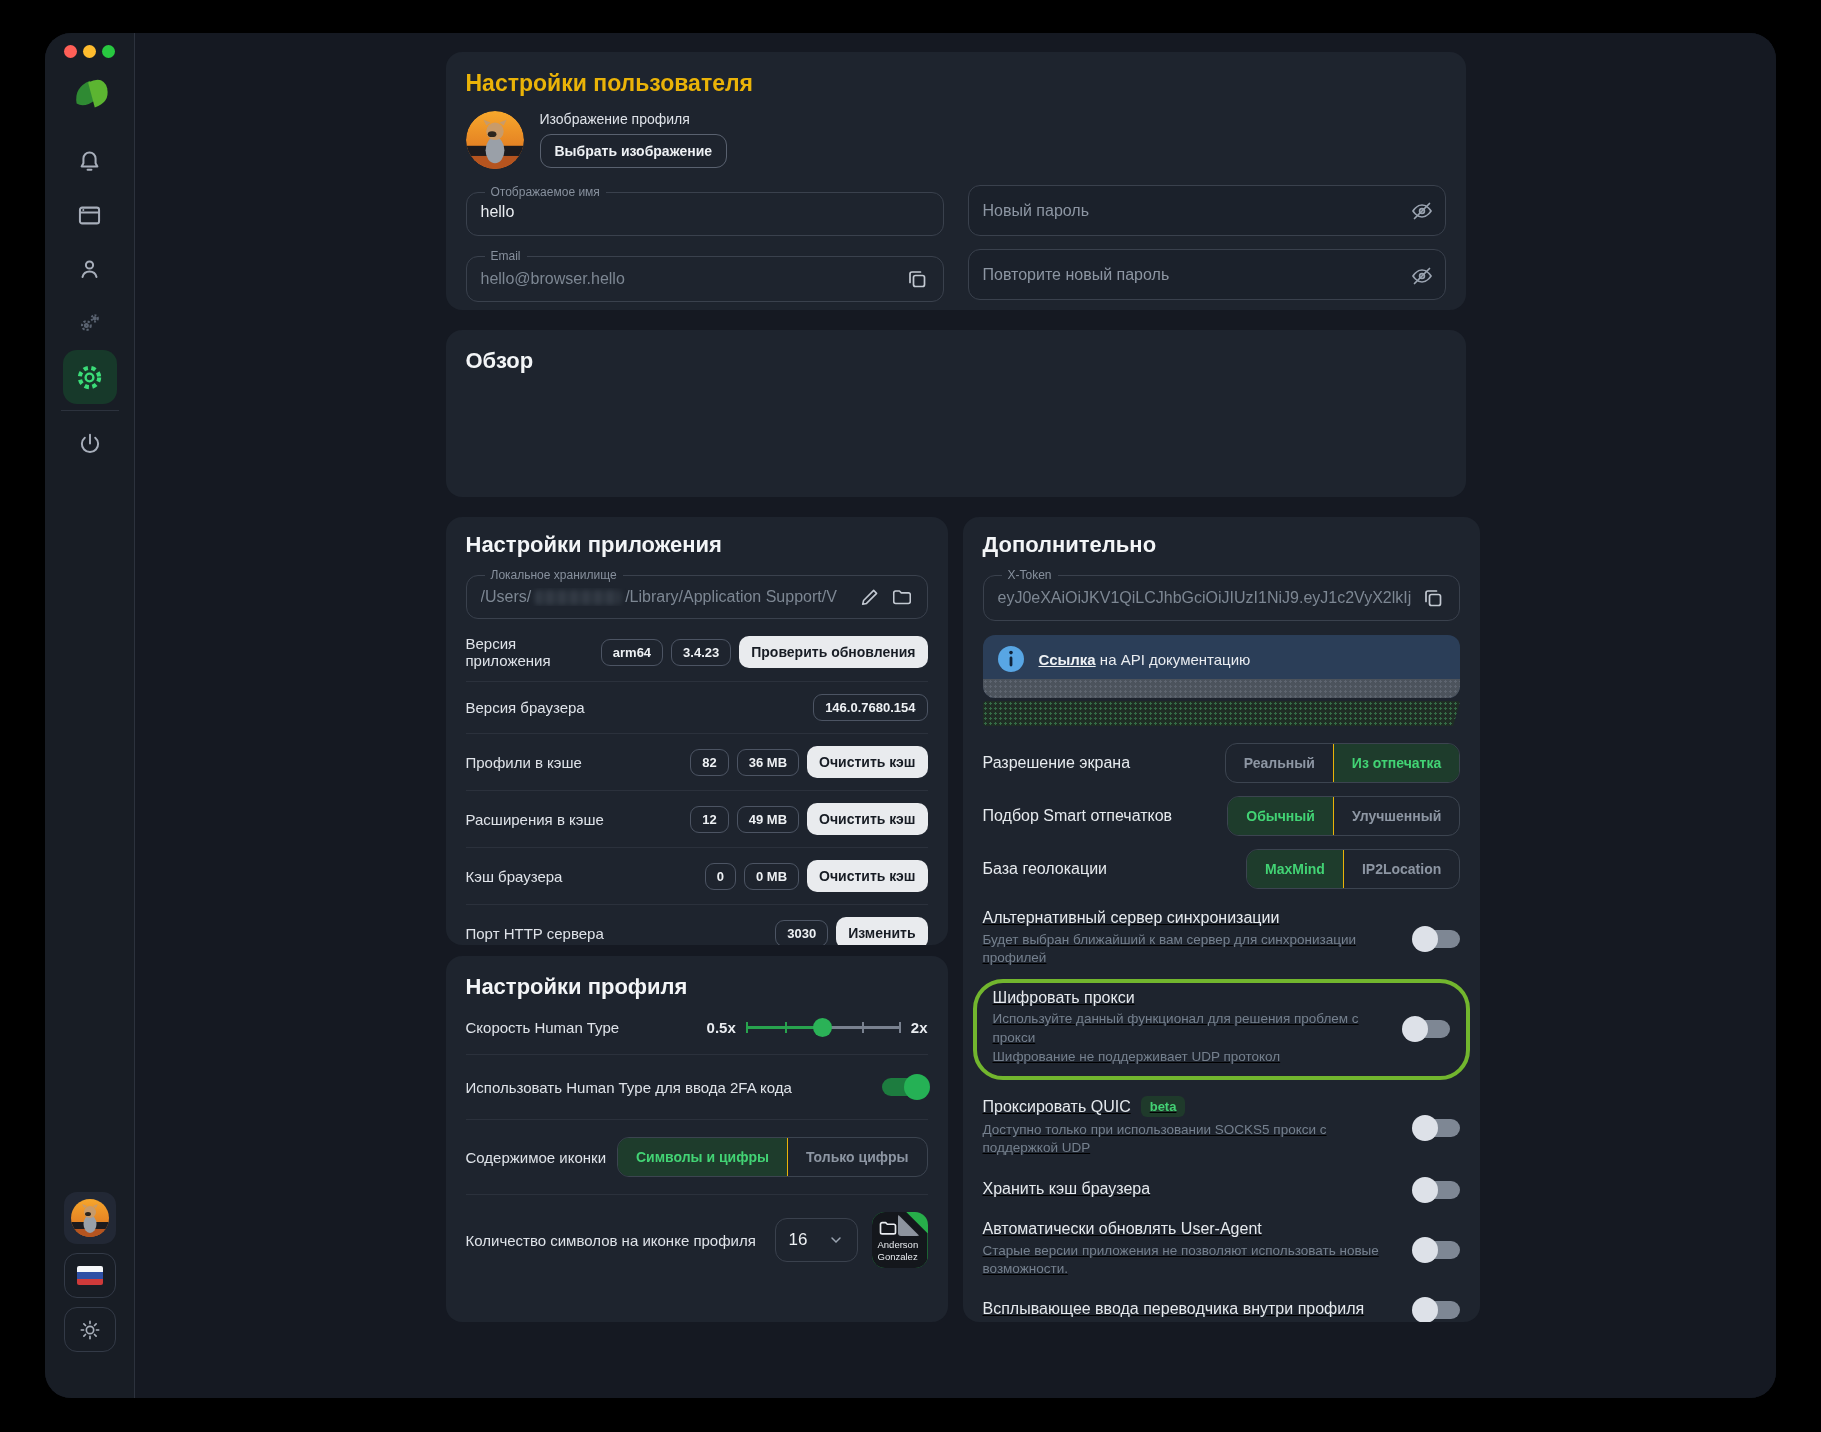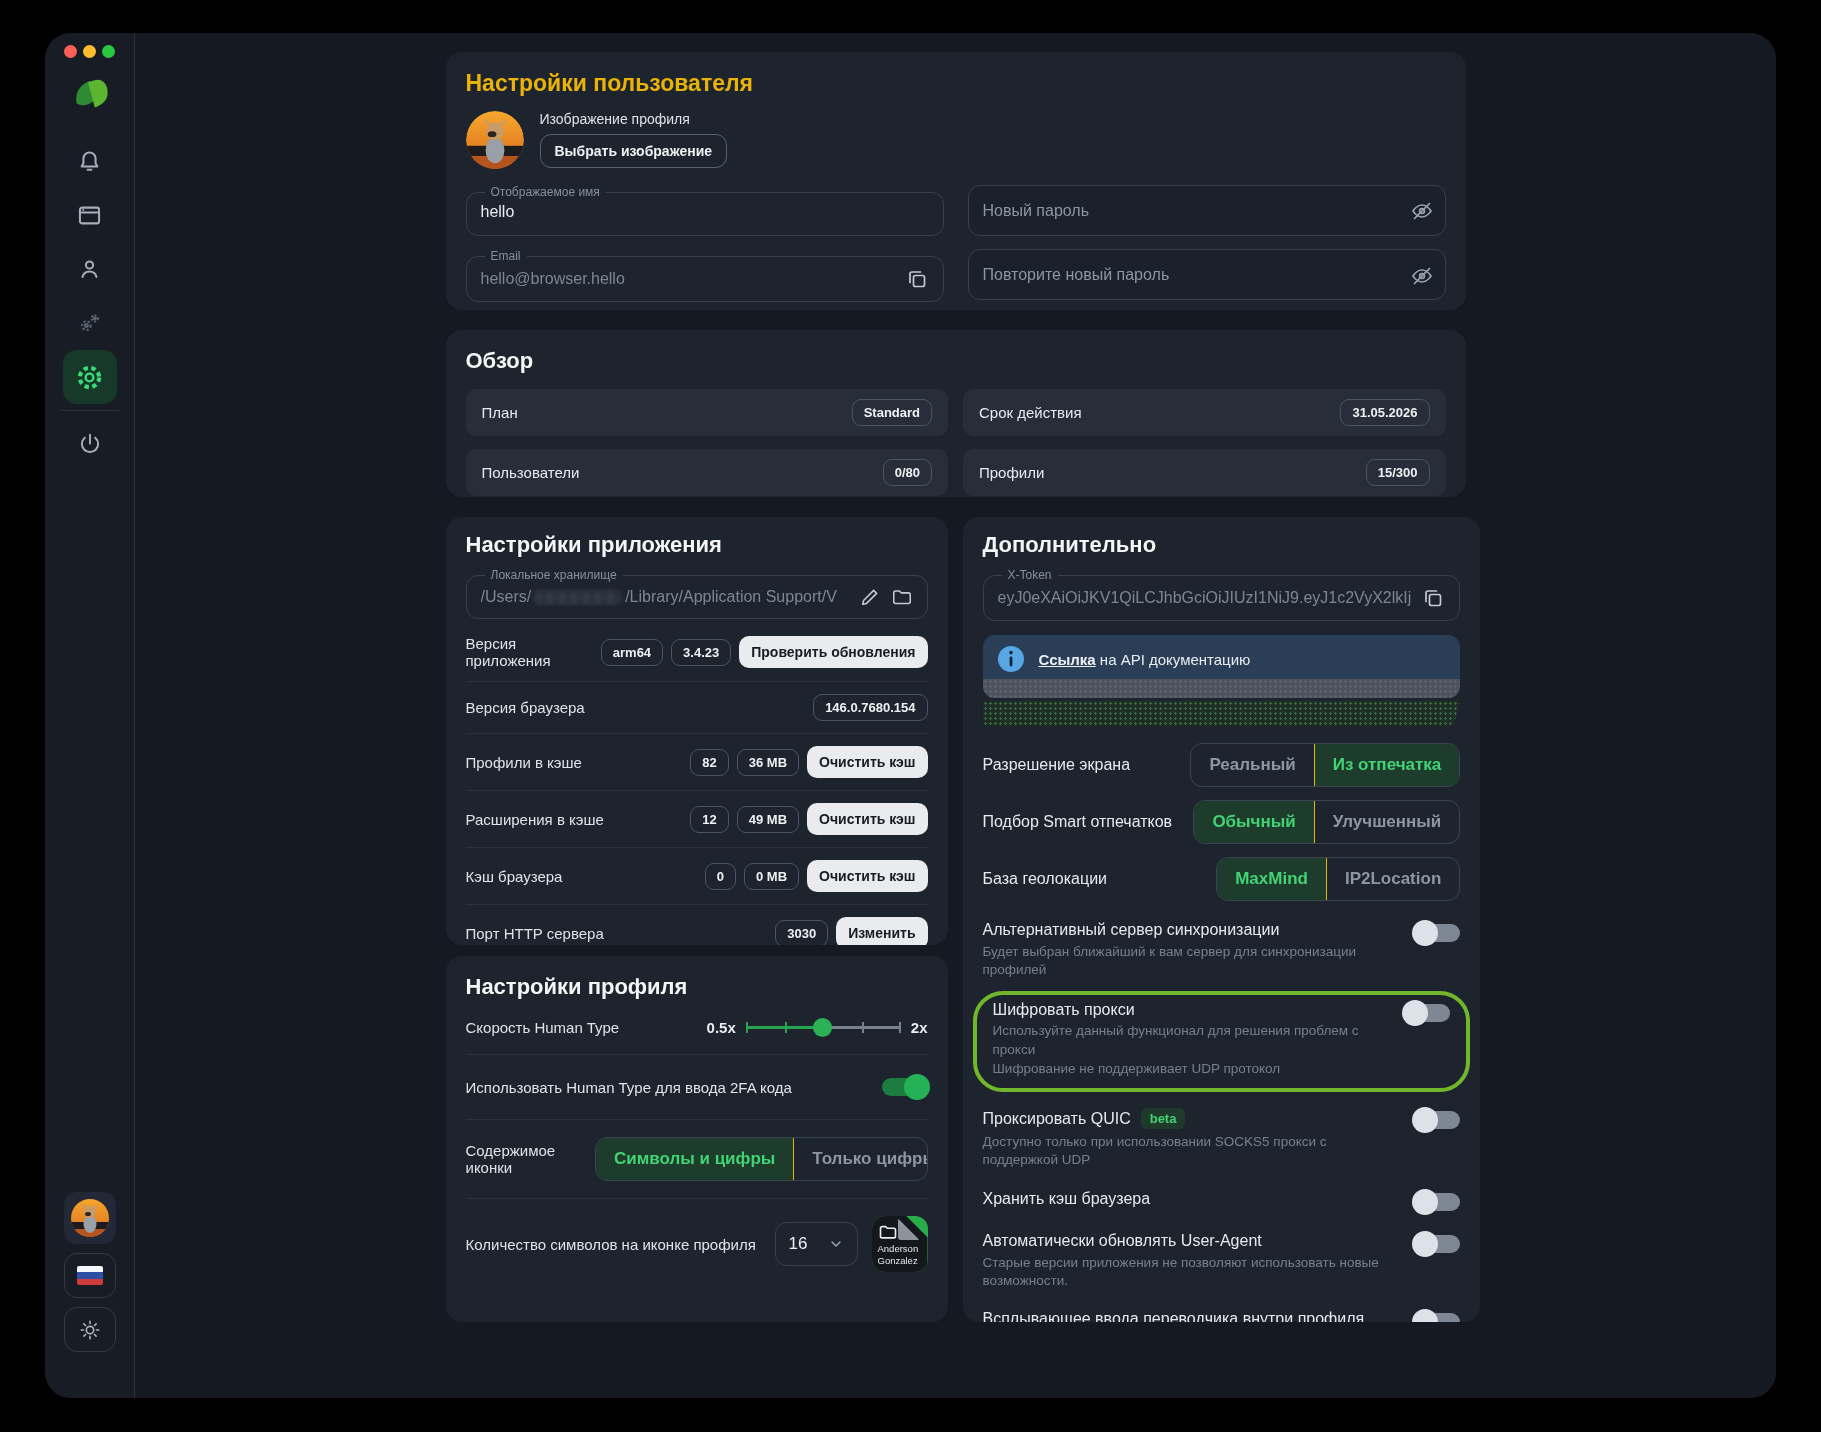--- a/index.html
+++ b/index.html
@@ -91,35 +91,35 @@
   .tick.g{background:#28a34e}.tick.x{background:#79818f}
   .thumb { position:absolute; left:50%; top:1px; width:19px; height:19px; margin-left:-10px; border-radius:50%; background:#2bb257; cursor:pointer; }
   
   .toggle { position:relative; width:46px; height:20px; flex:none; cursor:pointer; }
   .toggle .tr { position:absolute; left:0; top:1px; width:100%; height:18px; border-radius:9px; background:#7e8794; }
   .toggle .kn { position:absolute; top:-3px; left:-2px; width:26px; height:26px; border-radius:50%; background:#dde1e8; }
   .toggle.on .tr { background:#1d7c3f; }
   .toggle.on .kn { left:auto; right:-2px; background:#25b155; }
   
   .seg { display:flex; border:1px solid #3c4450; border-radius:12px; overflow:hidden; }
-  .seg .opt { padding:11px 18px; font-size:17px; font-weight:bold; color:#8d96a3; cursor:pointer; white-space:nowrap; }
+  .seg .opt { padding:11px 18px; font-size:14px; font-weight:bold; color:#8d96a3; cursor:pointer; white-space:nowrap; }
   .seg .opt.sel { background:#1e3c2c; color:#42d374; }
   .seg .opt + .opt { border-left:1px solid #eab308; }
   
   .banner { margin-top:14px; background:#2b3e58; border-radius:12px; overflow:hidden; }
   .banner-row { display:flex; align-items:center; gap:14px; padding:10px 14px 6px; }
   .banner-text { font-size:15px; color:#e9ecf0; }
   .banner-text .link { font-weight:bold; text-decoration:underline; color:#eef1f4; cursor:pointer; }
   .censor-gray { height:19px; background:#4c535c; background-image:radial-gradient(#5e6570 1px, transparent 1.2px); background-size:5px 5px; }
   .censor-green { height:25px; margin-top:3px; border-radius:3px; background:#1f2d24;
     background-image:radial-gradient(#356b46 1px, transparent 1.2px); background-size:5px 5px;
     clip-path:polygon(0 0, 100% 0, 98.5% 100%, 0 100%); }
   .ad-seg-row { display:flex; align-items:center; justify-content:space-between; margin-top:13px; }
   .ad-seg-row .lbl { font-size:16px; color:#e6eaee; }
-  .tg-row { display:flex; align-items:flex-start; justify-content:space-between; gap:18px; margin-top:20px; }
+  .tg-row { display:flex; align-items:center; justify-content:space-between; gap:18px; margin-top:20px;text-decoration:underline; }
   .tg-row .txt { flex:1; }
   .tg-row .lbl { font-size:16px; color:#e6eaee; display:flex; align-items:center; gap:10px; }
   .tg-row .sub { font-size:13.5px; color:#75808e; margin-top:4px; line-height:1.35; max-width:450px; }
   .tg-row .toggle { margin-top:2px; }
   .hl-ring { border:4px solid #72b62e; border-radius:30px; margin:12px -10px 0; padding:6px 16px 10px; }
   .hl-ring .tg-row { margin-top:0; }
   .beta { background:#1f3a2b; color:#43d174; font-size:13px; font-weight:bold; border-radius:6px; padding:3px 9px; }
   
   .select { display:flex; align-items:center; gap:20px; border:1px solid #3a414d; border-radius:12px; padding:11px 13px; cursor:pointer; }
   .select .val { font-size:17px; color:#eef1f4; }
@@ -295,38 +295,20 @@
                   <circle cx="12" cy="12" r="2.4"></circle>
                   <path d="M4.5 19.5l15-15"></path>
               </svg>
             </span>
           </div>
         </div>
       </div>
 
       <div class="card overview-card">
         <h2 class="card-title">Обзор</h2>
-        <div class="stats-grid">
-          <div class="stat-box">
-            <span class="stat-label">План</span>
-            <span class="pill">Standard</span>
-          </div>
-          <div class="stat-box">
-            <span class="stat-label">Срок действия</span>
-            <span class="pill">31.05.2026</span>
-          </div>
-          <div class="stat-box">
-            <span class="stat-label">Пользователи</span>
-            <span class="pill">0/80</span>
-          </div>
-          <div class="stat-box">
-            <span class="stat-label">Профили</span>
-            <span class="pill">15/300</span>
-          </div>
-        </div>
       </div>
 
       <div class="columns">
         <div class="col-left">
 
           <div class="card app-card">
             <h2 class="card-title">Настройки приложения</h2>
             <fieldset class="fld" style="margin-top:10px">
               <legend>Локальное хранилище</legend>
               <div class="fld-row">

